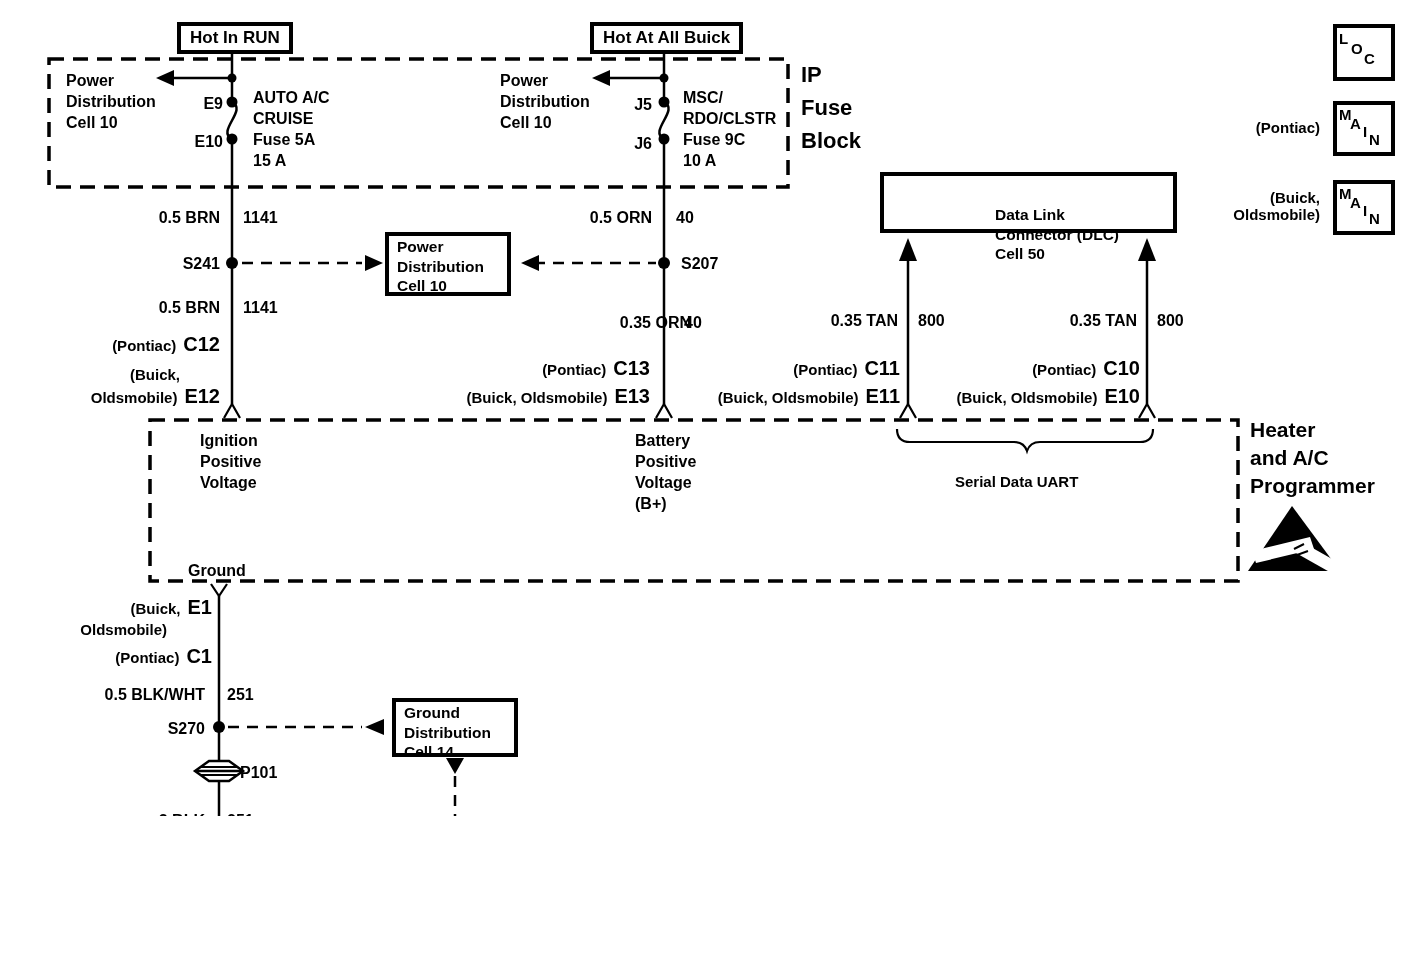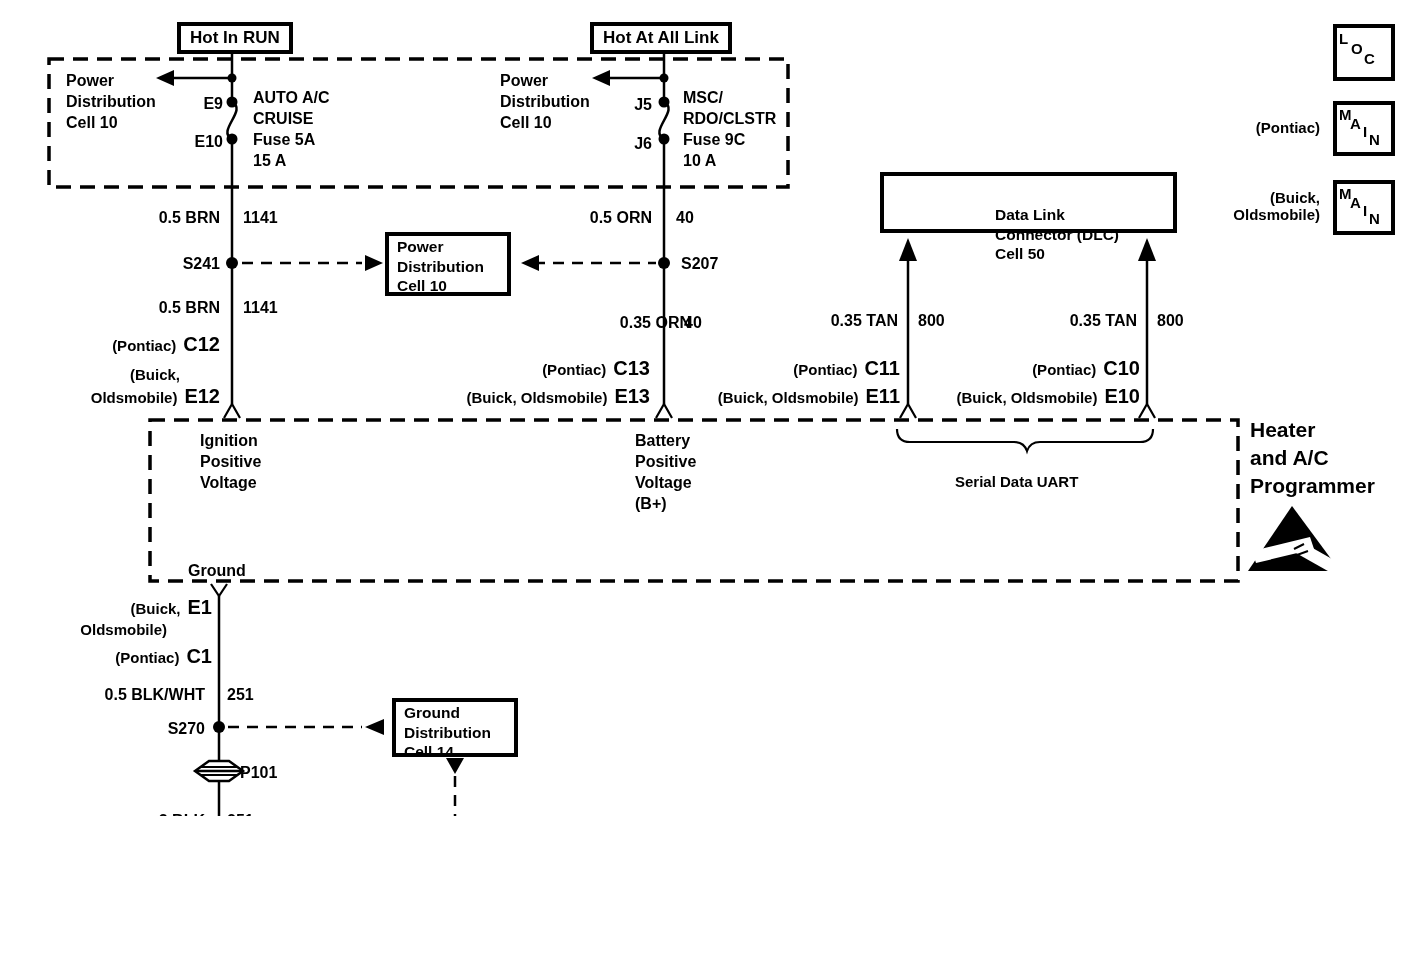--- a/index.html
+++ b/index.html
@@ -107,40 +107,43 @@
 
     <g>
       <polygon points="1292,506 1248,571 1340,571" fill="#000"></polygon>
       <polygon points="1252,551 1310,537 1314,549 1256,563" fill="#fff"></polygon>
       <polygon points="1302,542 1348,568 1342,579 1296,553" fill="#fff"></polygon>
       <path d="M1294,549 l10,-5 M1297,555 l11,-4" stroke="#000" stroke-width="2" fill="none"></path>
     </g>
   </svg>
 
   <div class="hot" style="left:177px;top:22px;">Hot In RUN</div>
-  <div class="hot" style="left:590px;top:22px;">Hot At All Link</div>
+  <div class="hot" style="left:590px;top:22px;">Hot At All Buick</div>
 
   <div class="lbl t16" style="left:66px;top:70px;">Power
 Distribution
 Cell 10</div>
   <div class="lbl t16" style="right:1204px;top:93px;">E9</div>
   <div class="lbl t16" style="right:1204px;top:131px;">E10</div>
   <div class="lbl t16" style="left:253px;top:87px;">AUTO A/C
 CRUISE
 Fuse 5A
 15 A</div>
   <div class="lbl t16" style="left:500px;top:70px;">Power
 Distribution
 Cell 10</div>
   <div class="lbl t16" style="right:775px;top:94px;">J5</div>
   <div class="lbl t16" style="right:775px;top:133px;">J6</div>
   <div class="lbl t16" style="left:683px;top:87px;">MSC/
 RDO/CLSTR
 Fuse 9C
 10 A</div>
+  <div class="lbl t22" style="left:801px;top:58px;">IP
+Fuse
+Block</div>
 
   <div class="box" style="left:880px;top:172px;width:289px;height:53px;"></div>
   <div class="lbl tref" style="left:995px;top:177px;margin-top:28px;">Data Link
 Connector (DLC)
 Cell 50</div>
 
   <div class="sq" style="left:1333px;top:24px;width:54px;height:49px;">
     <span style="left:2px;top:3px;">L</span>
     <span style="left:14px;top:13px;">O</span>
     <span style="left:27px;top:23px;">C</span>

